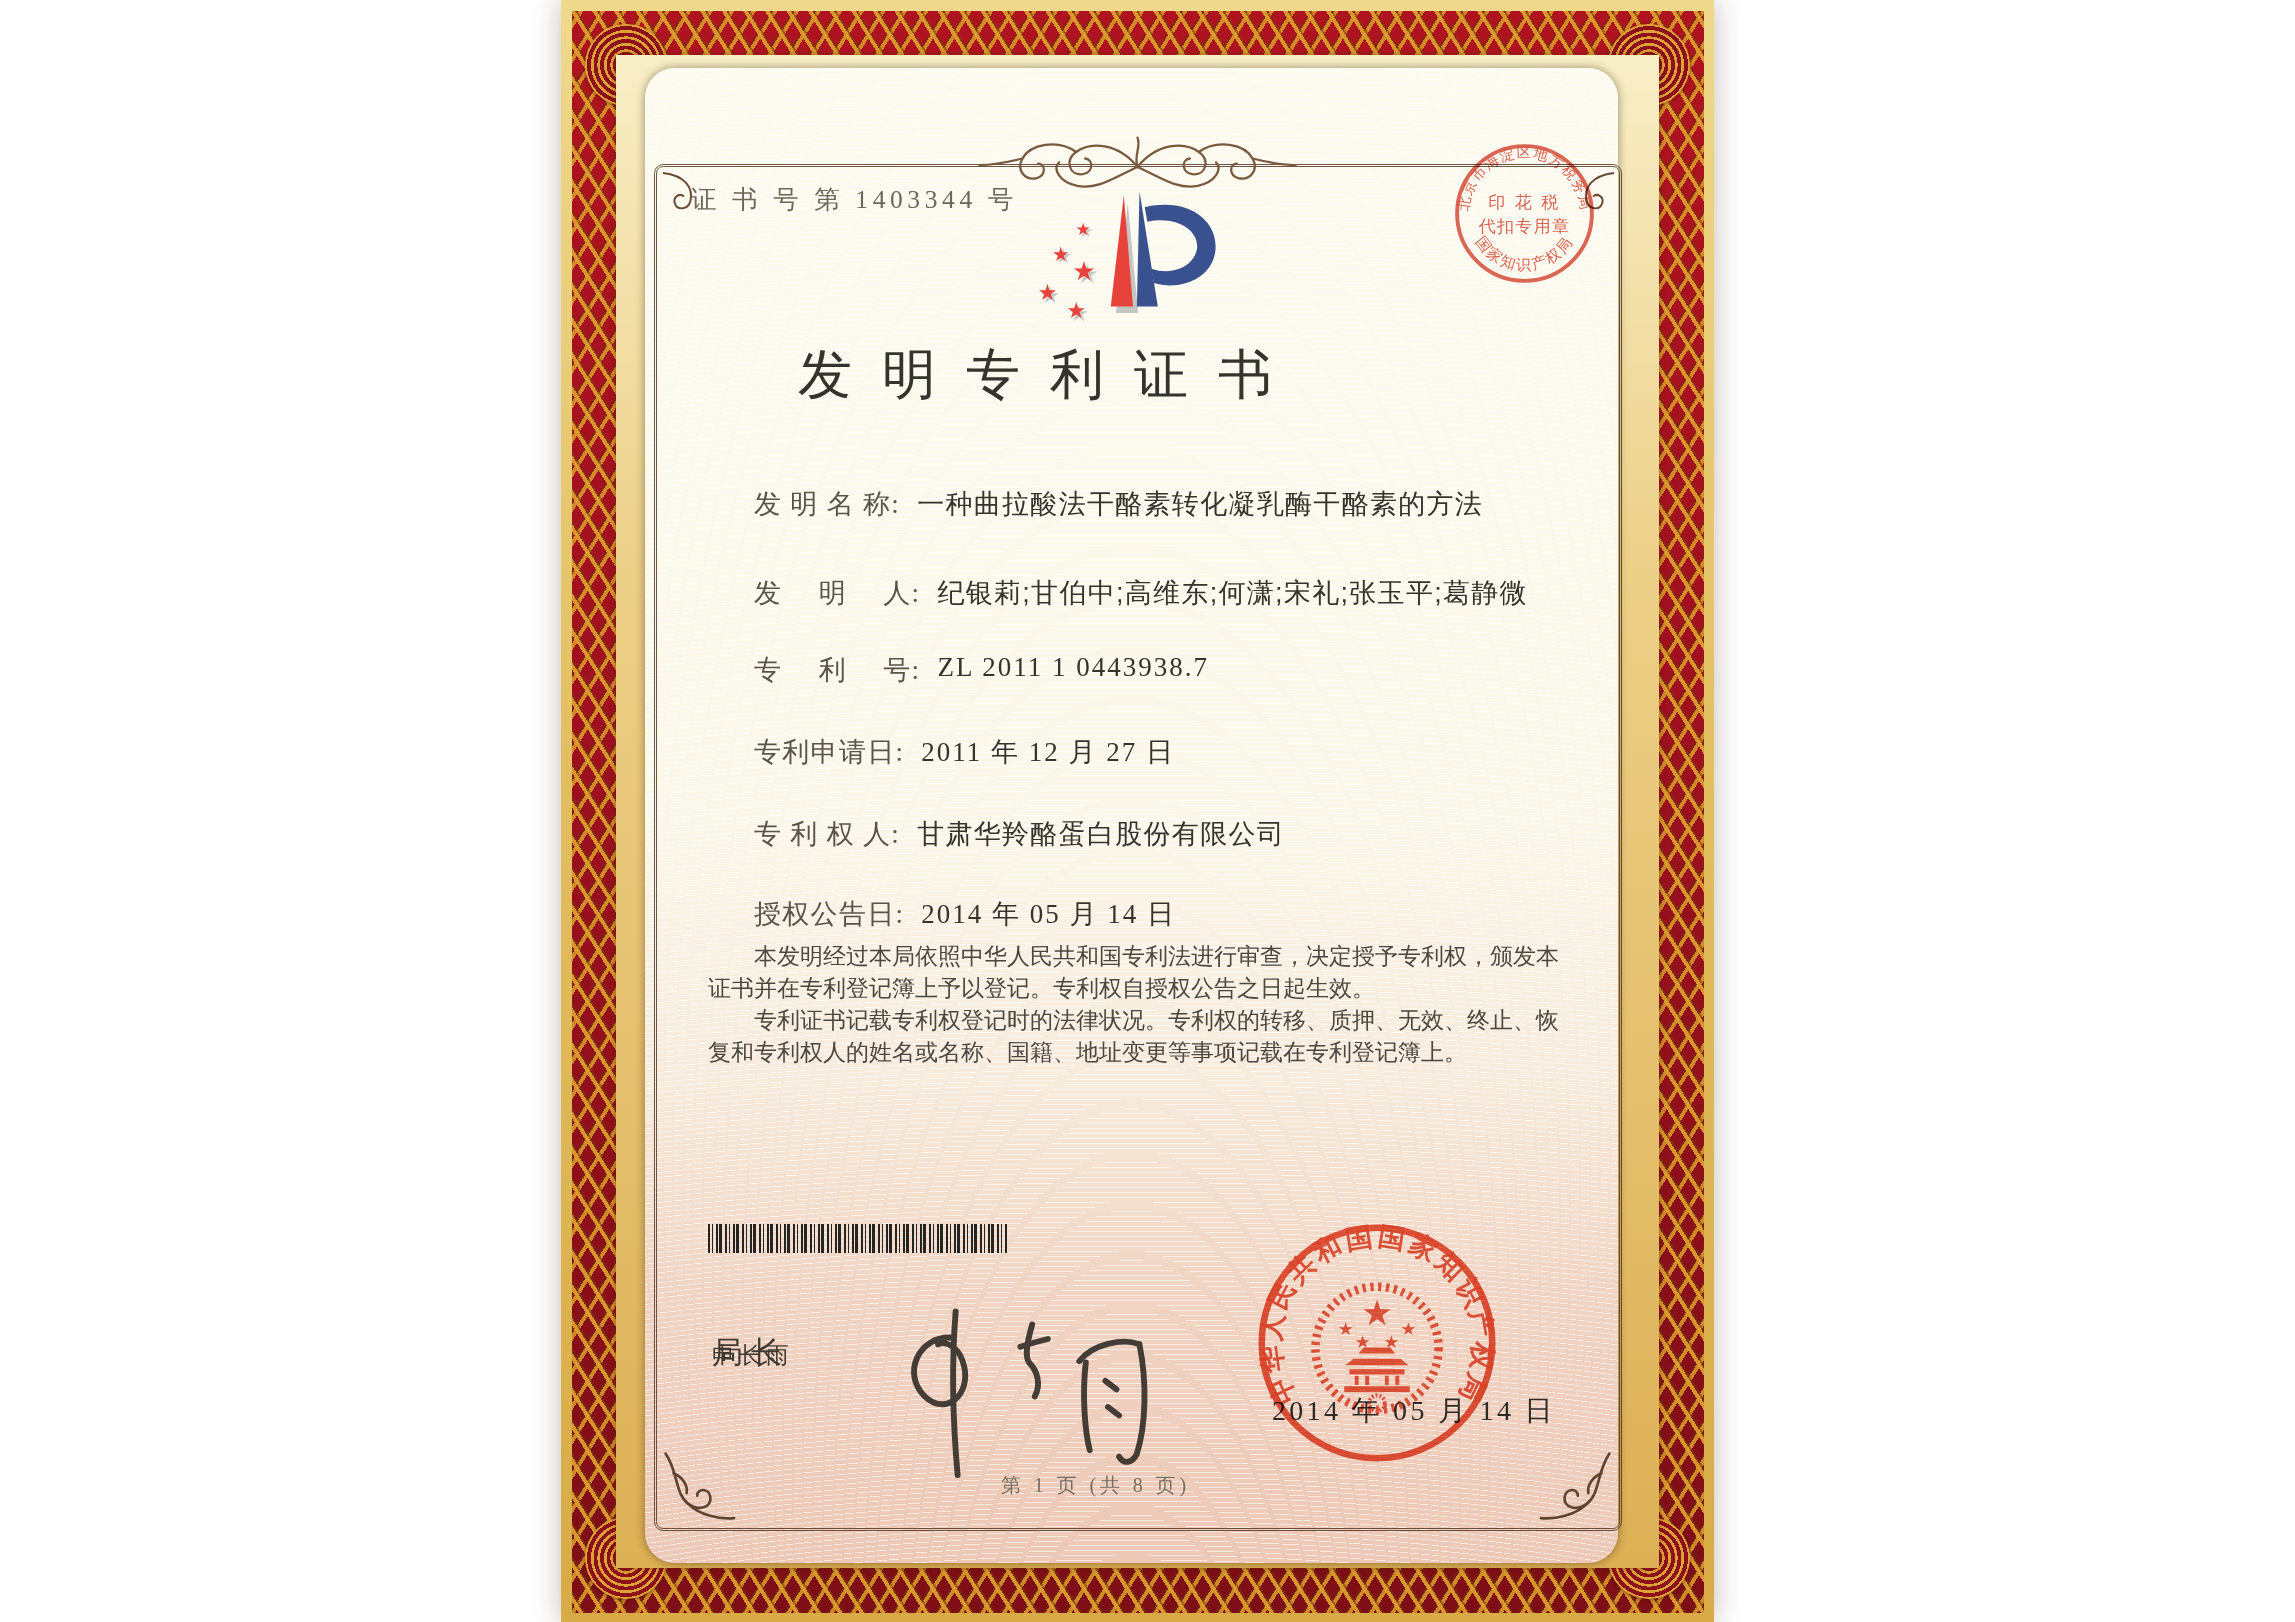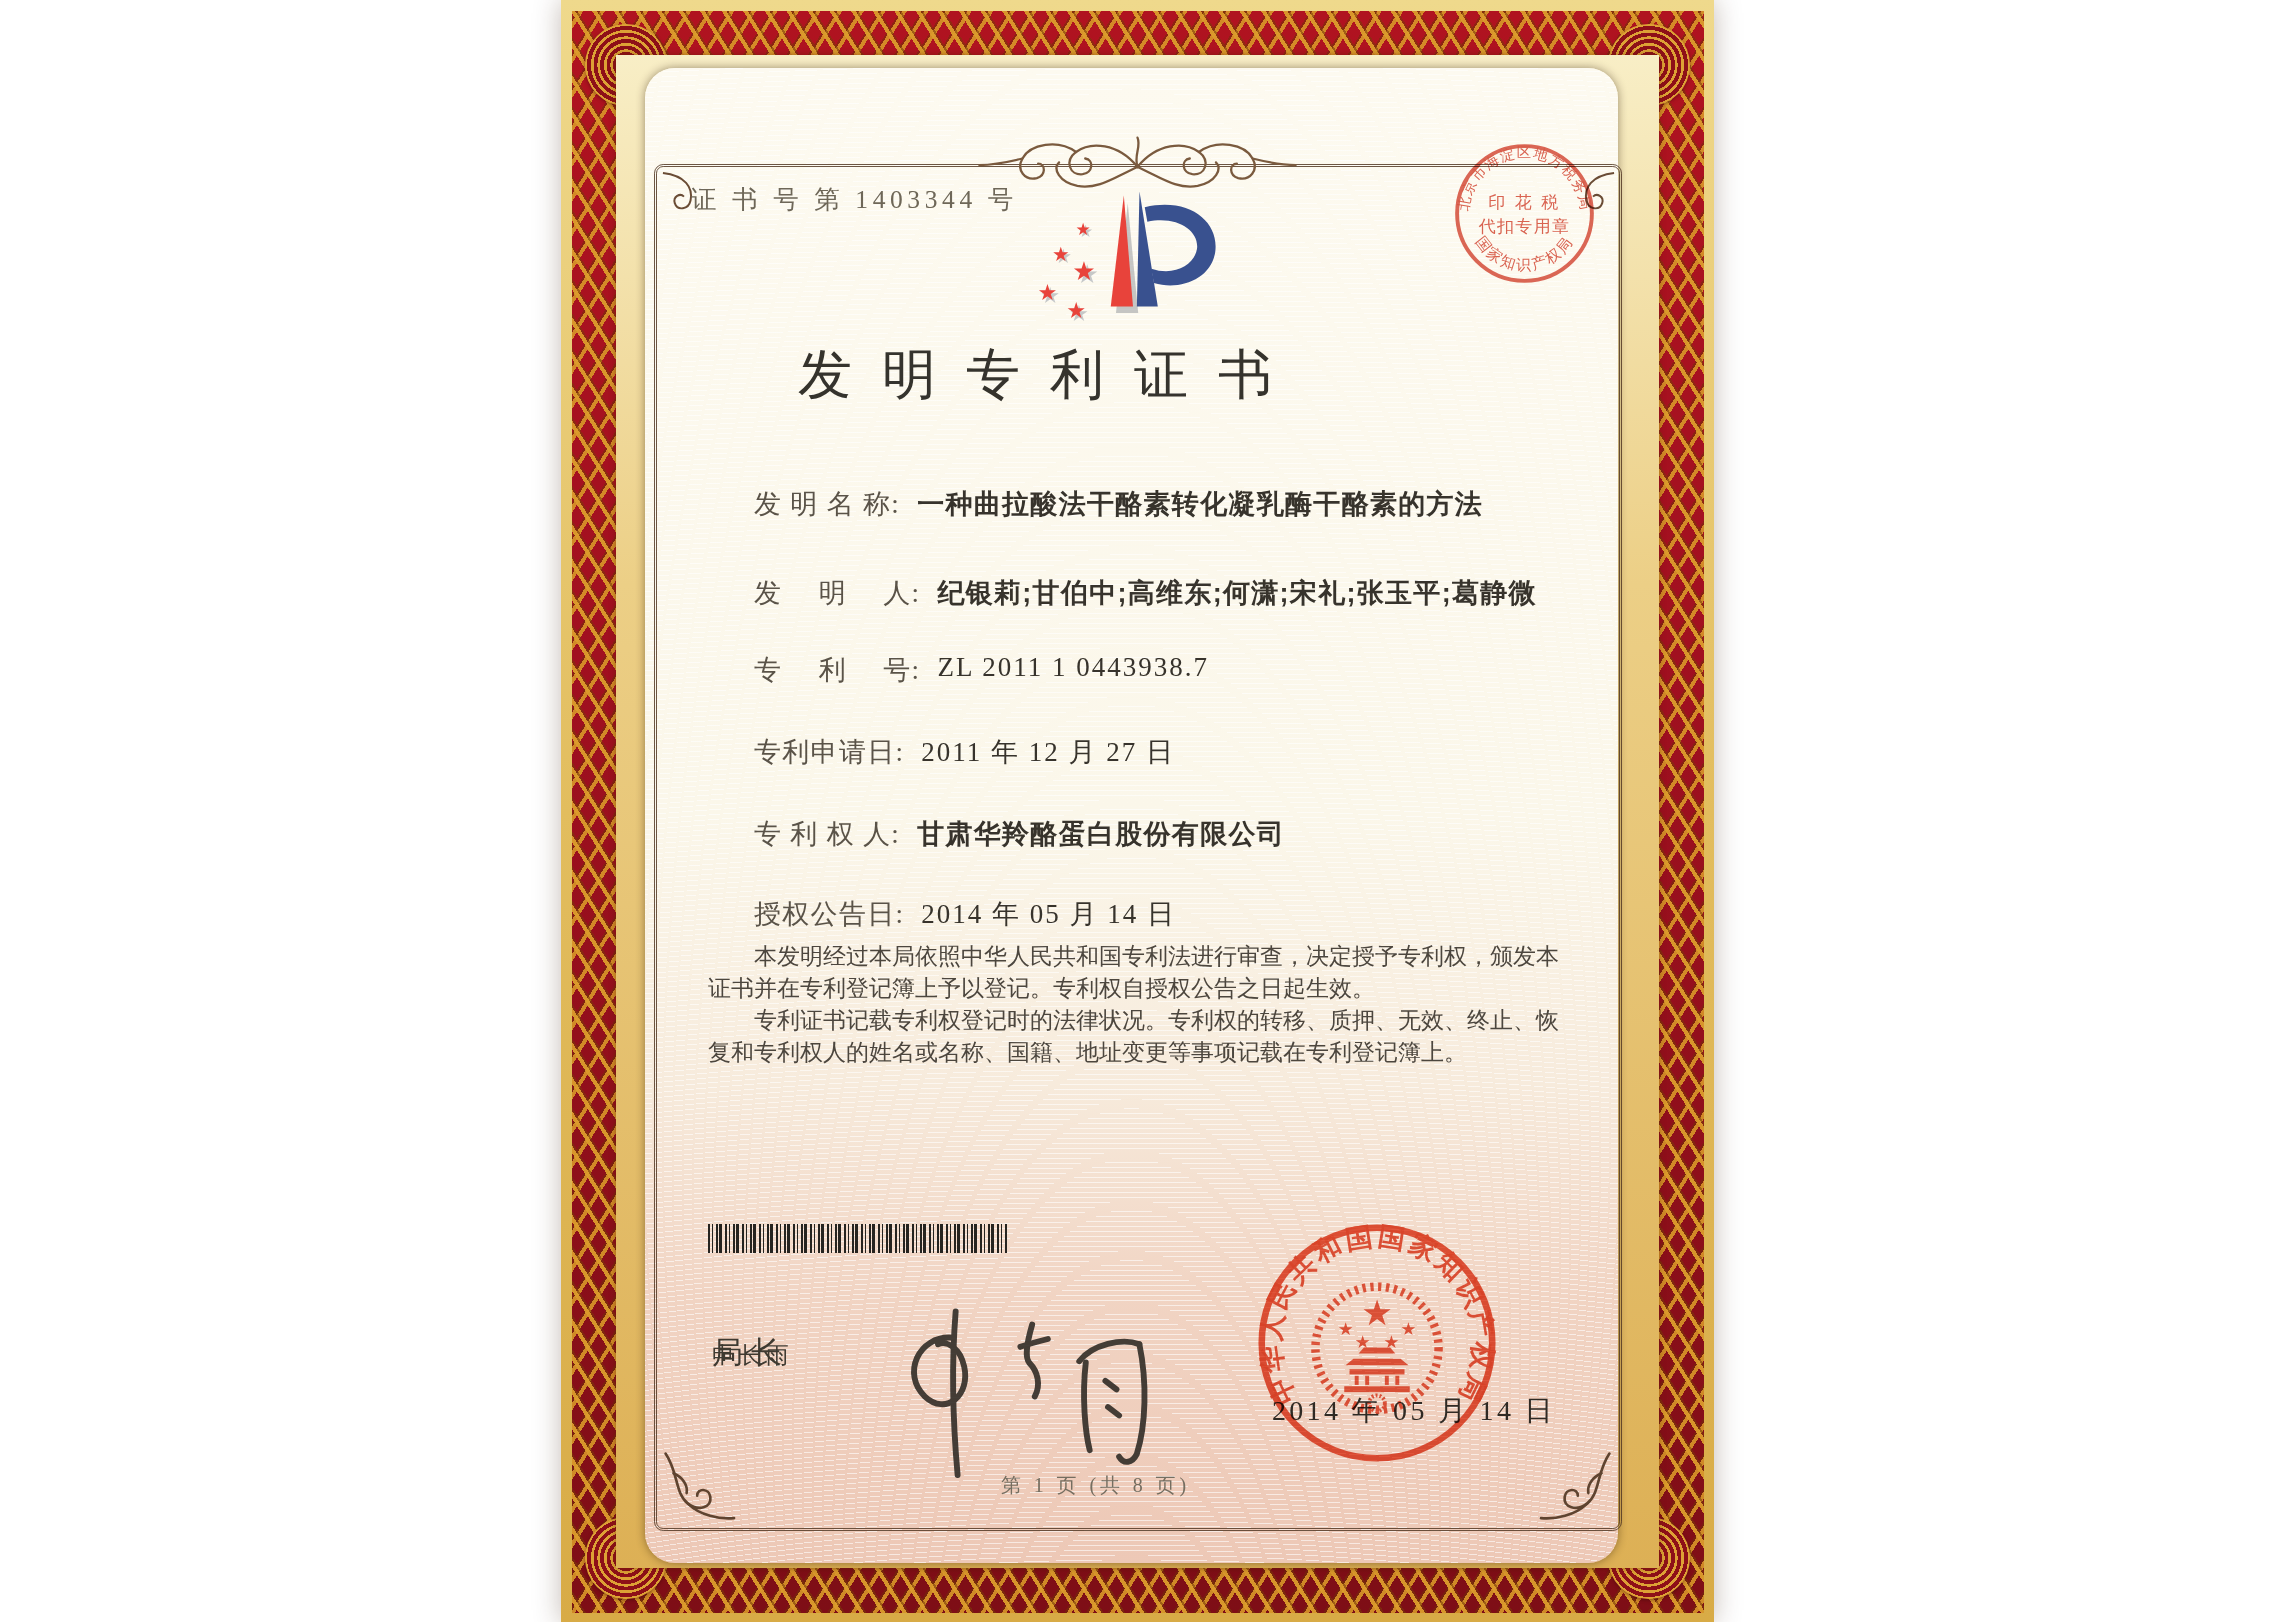--- a/index.html
+++ b/index.html
@@ -42,21 +42,21 @@
   
   .cert-no{position:absolute;left:130px;top:182px;font-size:25.5px;letter-spacing:4.6px;
         color:#6e6758;}
   .logo{position:absolute;left:474px;top:190px;}
   .title{position:absolute;left:0;top:339px;width:954px;text-align:center;
         font-size:54px;letter-spacing:30px;padding-left:24px;color:#35332d;font-weight:normal;}
 
   .row{position:absolute;left:149px;display:flex;align-items:flex-start;font-size:27px;}
   .lbl{flex:none;color:#5a5348;letter-spacing:1.3px;margin-right:17px;margin-left:44px;}
   .vals{display:flex;flex-direction:column;gap:21px;}
-  .val-cn{font-weight:bold;color:#37332c;letter-spacing:1.3px;text-align:right;}
+  .val-cn{font-weight:normal;color:#37332c;letter-spacing:1.3px;text-align:right;}
   .val-num{color:#37332c;letter-spacing:2px;}
 
   .body-text{position:absolute;left:147px;top:941px;width:851px;color:#4c463e;
         font-size:23px;line-height:32px;text-align:justify;}
   .body-text p{margin:0;text-indent:2em;}
 
   .barcode{position:absolute;left:147px;top:1224px;width:300px;height:29.4px;
         background:repeating-linear-gradient(90deg,#262420 0 2px,rgba(0,0,0,0) 2px 3.9px,
           #262420 3.9px 5.2px,rgba(0,0,0,0) 5.2px 8.5px,#262420 8.5px 9.8px,rgba(0,0,0,0) 9.8px 11px,
           #262420 11px 14.4px,rgba(0,0,0,0) 14.4px 17px);}

